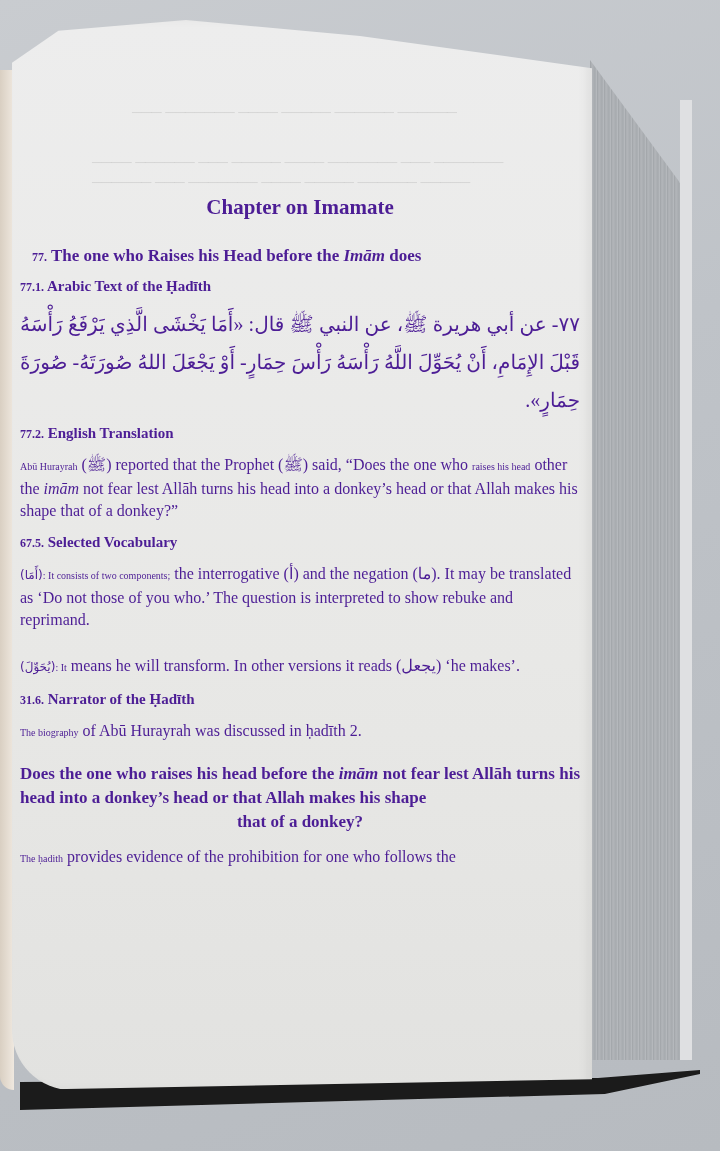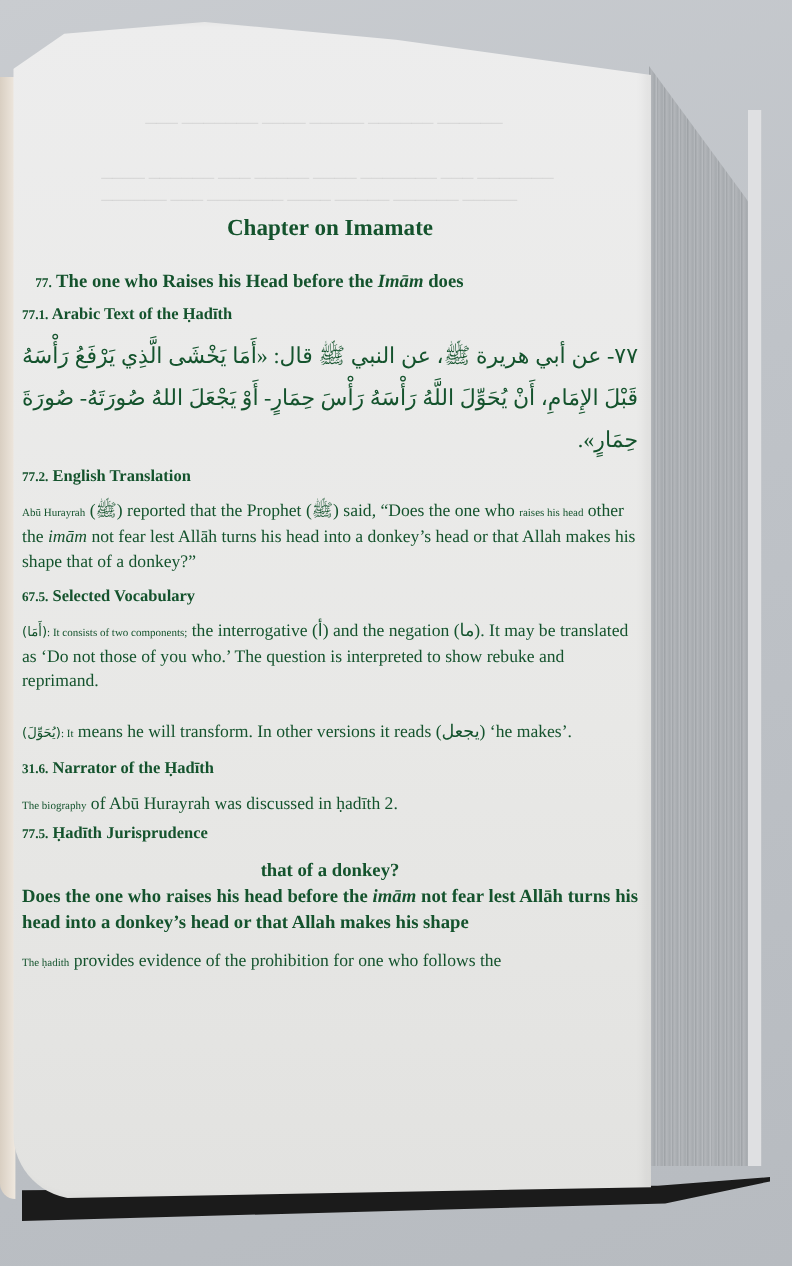--- a/index.html
+++ b/index.html
@@ -30,21 +30,21 @@
   .page {
     position: absolute; left: 12px; top: 20px; width: 580px; height: 1070px;
     background: linear-gradient(180deg, #ededed 0%, #e8e8e6 60%, #e2e2e0 100%);
     border-radius: 40px 0 0 60px;
     clip-path: polygon(0 4%, 8% 1%, 30% 0, 60% 1.5%, 100% 4.5%, 100% 99%, 0 100%);
     box-shadow: inset -6px 0 10px rgba(0,0,0,0.05);
   }
   .ghost {
     position: absolute; color: rgba(60,60,60,0.12); font-size: 14px; white-space: nowrap;
   }
-  .content { position: absolute; left: 20px; top: 195px; width: 560px; color: #14532d; }
+  .content { position: absolute; left: 20px; top: 195px; width: 560px; color: #4c1d95; }
   .chapter-title {
     text-align: center; font-weight: bold; font-size: 21px; margin: 0 0 26px 0;
   }
   .h-sec { font-weight: bold; font-size: 17px; margin: 12px; }
   .h-sub { font-weight: bold; font-size: 15px; margin: 0; font-family: Liberation Serif, serif; }
   .num { font-size: 12px; font-weight: bold; }
   .arabic {
     direction: rtl; font-family: Liberation Serif, serif; font-size: 20px;
     line-height: 38px; margin: 10px 0 6px 0; text-align: justify;
   }
@@ -104,22 +104,18 @@
 
   <div class="gap"></div>
   <h3 class="h-sub">
     <span class="num">31.6.</span>
     <span>Narrator of the Ḥadīth</span>
   </h3>
   <div class="gap"></div>
   <p><span class="tight">The biography</span><span> of Abū Hurayrah was discussed in ḥadīth 2.</span></p>
 
   <div style="height:6px"></div>
-  <h3 class="h-sub">
-    <span class="num">77.5.</span>
-    <span>Ḥadīth Jurisprudence</span>
-  </h3>
   <div class="gap"></div>
+  <p class="bold-q"><span>Does the one who raises his head before the </span><em>imām</em><span> not fear lest Allāh turns his head into a donkey’s head or that Allah makes his shape</span></p>
   <p class="bold-q center">that of a donkey?</p>
-  <p class="bold-q"><span>Does the one who raises his head before the </span><em>imām</em><span> not fear lest Allāh turns his head into a donkey’s head or that Allah makes his shape</span></p>
   <div class="gap"></div>
   <p><span class="tight">The ḥadith</span><span> provides evidence of the prohibition for one who follows the</span></p>
 </div>
 
 </body></html>

